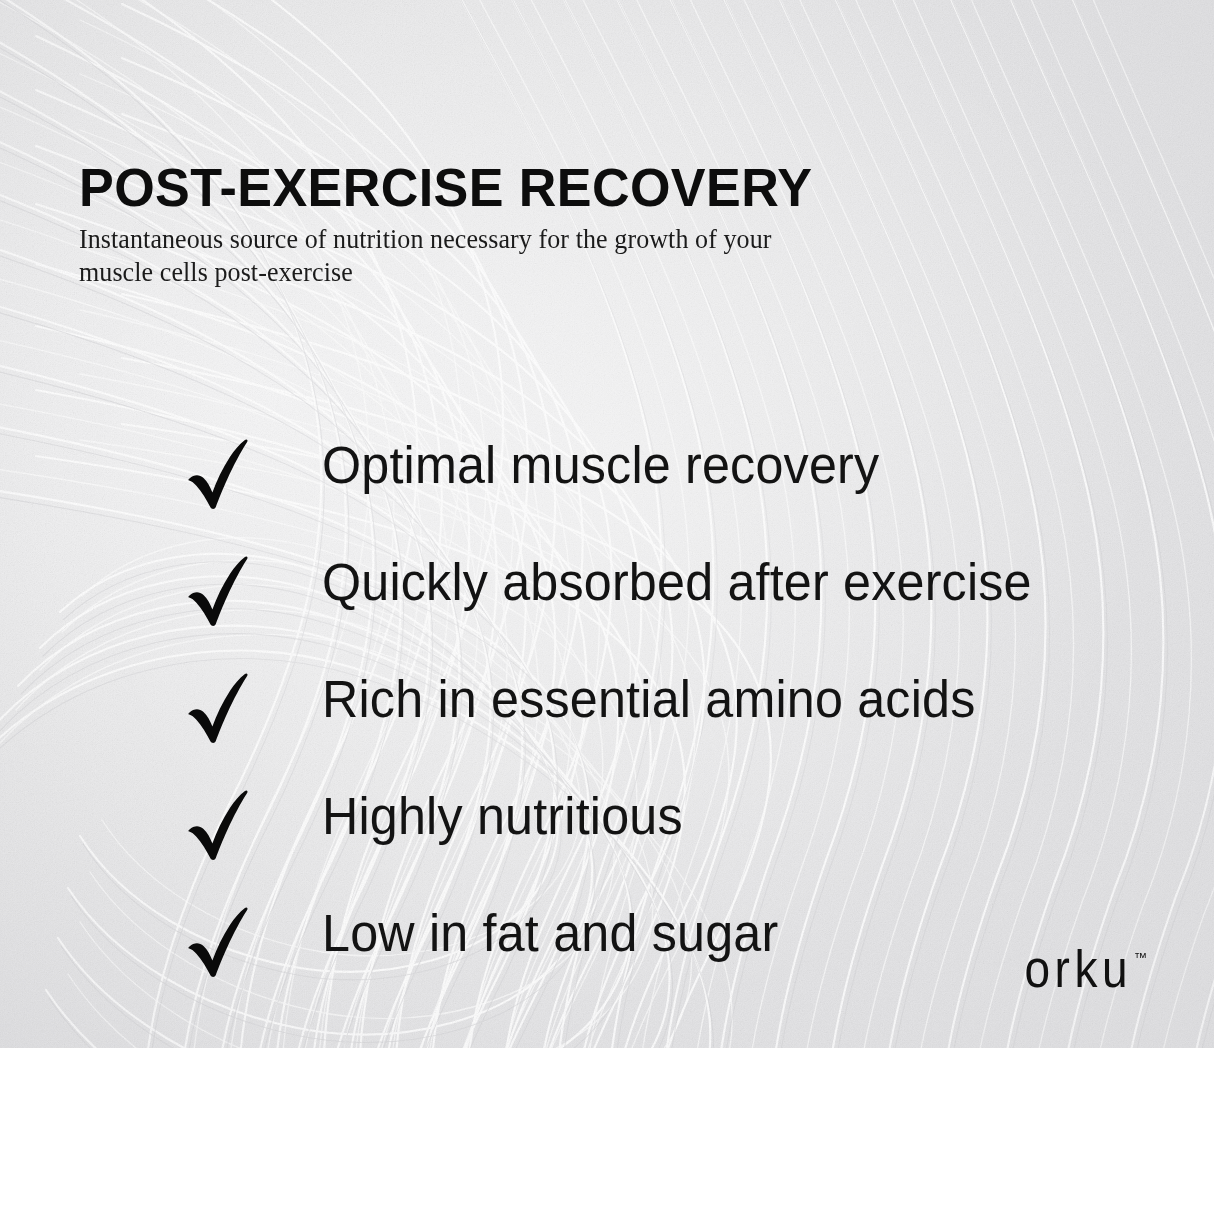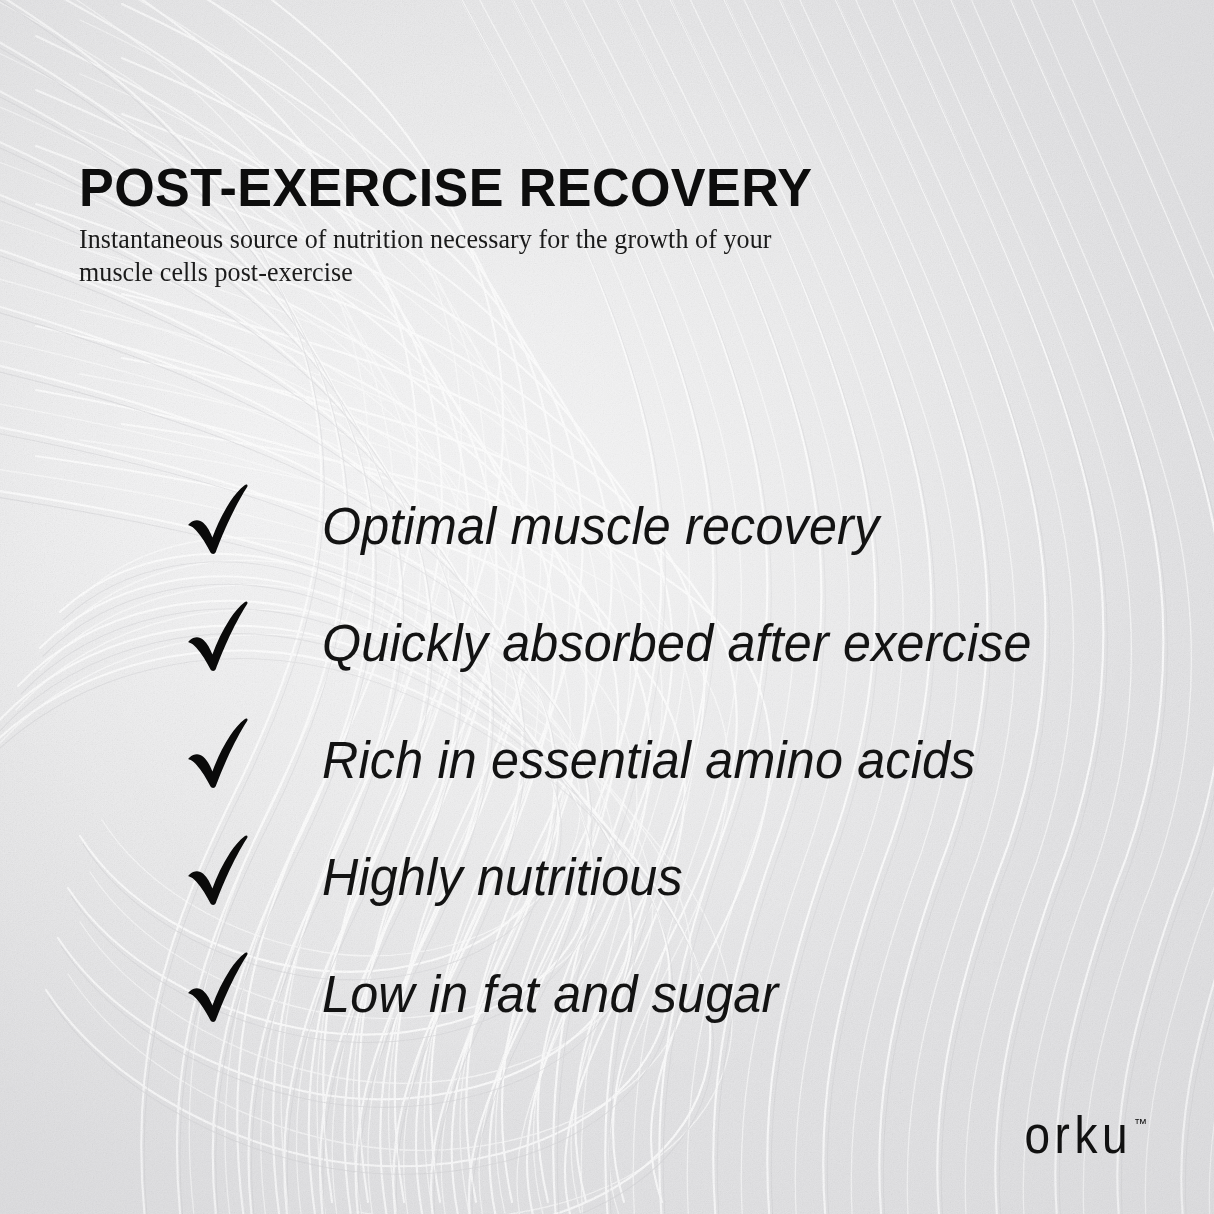--- a/index.html
+++ b/index.html
@@ -3,21 +3,21 @@
 <meta charset="utf-8">
 <style>
   html, body {
     margin: 0;
     padding: 0;
     background: #ffffff;
   }
   #page {
     position: relative;
     width: 1214px;
-    height: 1214px;
+    height: 1048px;
     overflow: hidden;
     background: #fca5a5;
     font-family: "Liberation Sans", sans-serif;
   }
 
   
   .bg-layer {
     position: absolute;
     inset: 0;
     pointer-events: none;
@@ -85,22 +85,21 @@
   #benefits-list {
     position: absolute;
     left: 186px;
     top: 438px;
     width: 960px;
   }
   .benefit-row {
     position: relative;
     height: 117px;
     display: flex;
-    align-items: flex-end;
-    font-style: italic;
+    align-items: flex-start;
   }
   .check-icon {
     flex: 0 0 auto;
     width: 64px;
     height: 72px;
     margin-right: 72px;
     display: block;
   }
   .check-icon svg { display: block; width: 100%; height: 100%; }
   .benefit-label {

